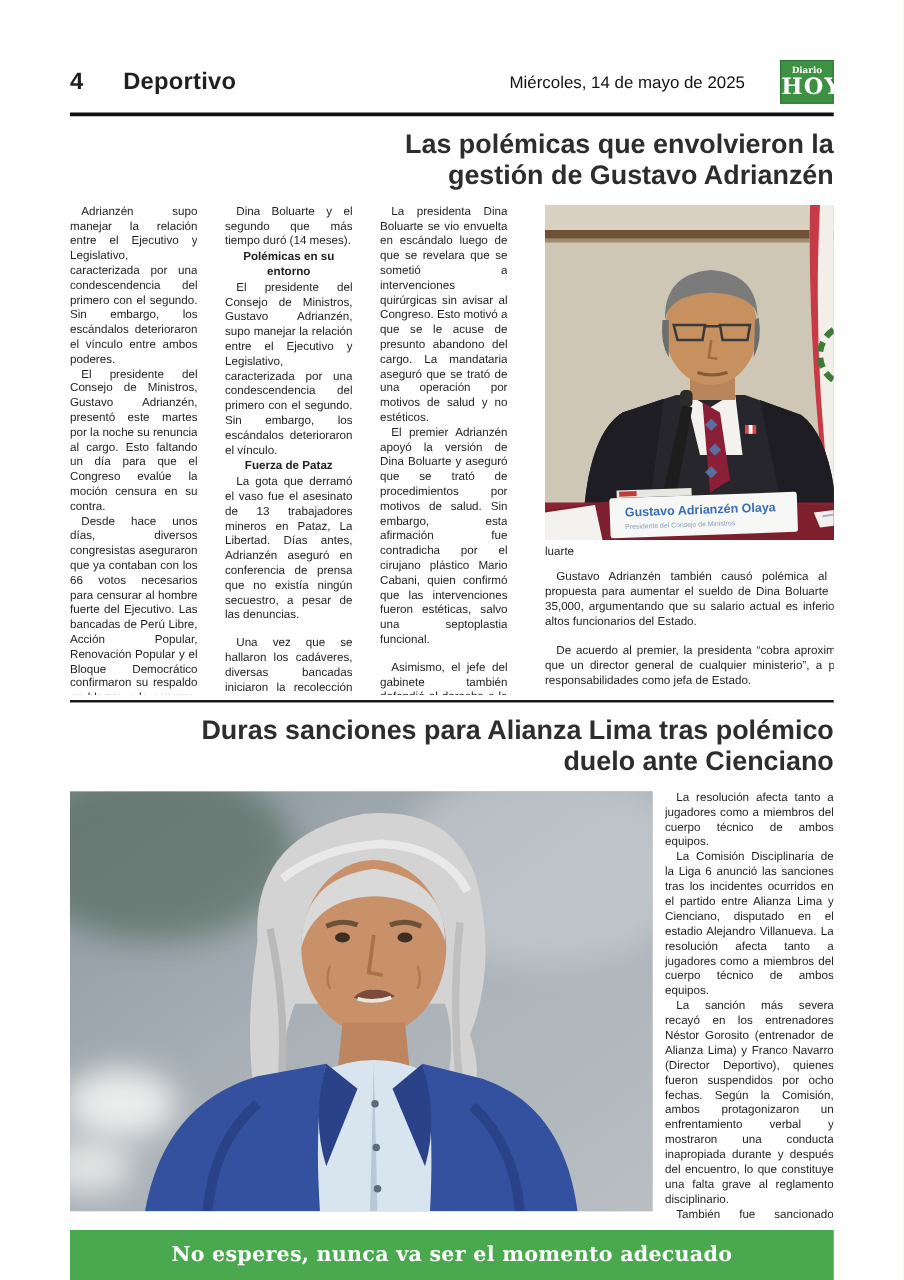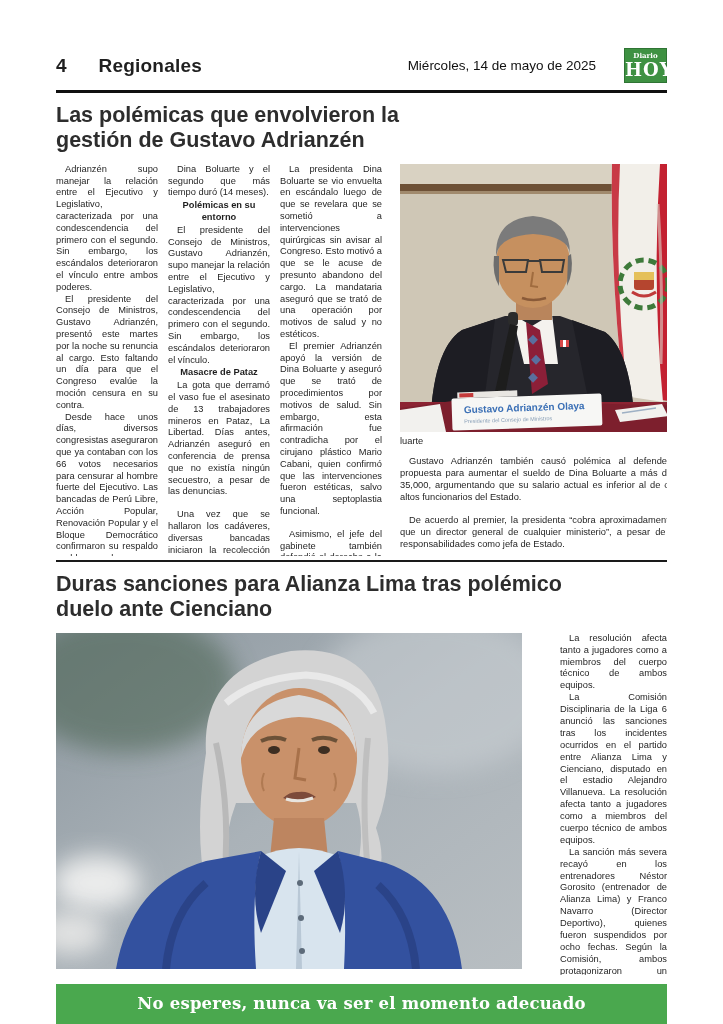--- a/index.html
+++ b/index.html
@@ -12,55 +12,55 @@
   .header { display:flex; align-items:center; padding-top:48px; padding-bottom:7px; }
   .pagenum { font-size:19px; font-weight:bold; }
   .section { font-size:19px; font-weight:bold; margin-left:32px; letter-spacing:.2px; }
   .date { margin-left:auto; font-size:13.5px; margin-right:28px; color:#111; }
   .logo { background:#3e9142; color:#fff; width:43px; height:35px; text-align:center; font-family:"DejaVu Serif", serif; border:1px solid #2f7434; }
   .logo .ltop { font-size:7px; font-weight:bold; line-height:9px; padding-top:2px; }
   .logo .lmain { font-size:18px; font-weight:bold; line-height:19px; letter-spacing:1px; }
   .rule { border-top:3px solid #101010; }
 
   
-  .headline { text-align:left; font-weight:bold; color:#2d2d2d; font-size:21.5px; line-height:1.16; margin:10px 0 11px; }
+  .headline { text-align:right; font-weight:bold; color:#2d2d2d; font-size:21.5px; line-height:1.16; margin:10px 0 11px; }
   .headline span { display:block; }
 
   
-  .a1-body { display:flex; gap:10px; height:392px; overflow:hidden; }
+  .a1-body { display:flex; gap:22px; height:392px; overflow:hidden; }
   .col { width:102px; flex:none; font-size:9.3px; line-height:1.27; text-align:justify; overflow:hidden; }
   .para { text-indent:9px; }
   .para.gap { margin-top:11px; }
   .subhead { font-weight:bold; text-align:center; margin:1px 0; }
   .right-area { width:285px; flex:none; margin-left:8px; }
   .photo-frame { width:285px; height:268px; overflow:hidden; background:#cdc5b4; }
   .caption { font-size:9.3px; margin-top:4px; }
   .below-photo { margin-top:9px; font-size:9.3px; line-height:1.3; text-align:justify; }
   .below-photo .para.gap { margin-top:11px; }
 
   .divider { border-top:2px solid #1a1a1a; margin-top:4px; }
 
   
   .a2-row { display:flex; gap:10px; margin-top:6px; height:342px; overflow:hidden; }
   .photo2-frame { width:466px; height:336px; flex:none; overflow:hidden; background:#9aa4ad; }
-  .a2-col { width:137px; font-size:9.3px; line-height:1.28; text-align:justify; overflow:hidden;margin-left:28px; }
+  .a2-col { width:137px; font-size:9.3px; line-height:1.28; text-align:justify; overflow:hidden; }
 
   
   .banner { margin-top:9px; background:#4aa84e; height:40px; display:flex; align-items:center; justify-content:center; }
   .banner-text { color:#ffffff; font-family:"DejaVu Serif", serif; font-weight:bold; font-size:16.5px; letter-spacing:.2px; }
 </style>
 </head>
 <body>
 
 <div class="sheet">
   <div class="page">
 
     <div class="header">
       <div class="pagenum">4</div>
-      <div class="section">Regionales</div>
+      <div class="section">Deportivo</div>
       <div class="date">Miércoles, 14 de mayo de 2025</div>
       <div class="logo">
         <div class="ltop">Diario</div>
         <div class="lmain">HOY</div>
       </div>
     </div>
     <div class="rule"></div>
 
     <div class="headline">
       <span>Las polémicas que envolvieron la</span>
@@ -70,21 +70,21 @@
     <div class="a1-body">
       <div class="col">
           <div class="para">Adrianzén supo manejar la relación entre el Ejecutivo y Legislativo, caracterizada por una condescendencia del primero con el segundo. Sin embargo, los escándalos deterioraron el vínculo entre ambos poderes.</div>
           <div class="para">El presidente del Consejo de Ministros, Gustavo Adrianzén, presentó este martes por la noche su renuncia al cargo. Esto faltando un día para que el Congreso evalúe la moción censura en su contra.</div>
           <div class="para">Desde hace unos días, diversos congresistas aseguraron que ya contaban con los 66 votos necesarios para censurar al hombre fuerte del Ejecutivo. Las bancadas de Perú Libre, Acción Popular, Renovación Popular y el Bloque Democrático confirmaron su respaldo en bloque a la censura. Además, Fuerza Popular, que inicialmente no firmó las mociones, adelantó que votará a favor de la salida del premier.</div>
         </div>
       <div class="col">
           <div class="para">Dina Boluarte y el segundo que más tiempo duró (14 meses).</div>
           <div class="subhead">Polémicas en su entorno</div>
           <div class="para">El presidente del Consejo de Ministros, Gustavo Adrianzén, supo manejar la relación entre el Ejecutivo y Legislativo, caracterizada por una condescendencia del primero con el segundo. Sin embargo, los escándalos deterioraron el vínculo.</div>
-          <div class="subhead">Masacre de Pataz</div>
+          <div class="subhead">Fuerza de Pataz</div>
           <div class="para">La gota que derramó el vaso fue el asesinato de 13 trabajadores mineros en Pataz, La Libertad. Días antes, Adrianzén aseguró en conferencia de prensa que no existía ningún secuestro, a pesar de las denuncias.</div>
           <div class="para gap">Una vez que se hallaron los cadáveres, diversas bancadas iniciaron la recolección de firmas para presentar mociones de censura por la incapacidad del premier para enfrentar la delincuencia.</div>
         </div>
       <div class="col">
           <div class="para">La presidenta Dina Boluarte se vio envuelta en escándalo luego de que se revelara que se sometió a intervenciones quirúrgicas sin avisar al Congreso. Esto motivó a que se le acuse de presunto abandono del cargo. La mandataria aseguró que se trató de una operación por motivos de salud y no estéticos.</div>
           <div class="para">El premier Adrianzén apoyó la versión de Dina Boluarte y aseguró que se trató de procedimientos por motivos de salud. Sin embargo, esta afirmación fue contradicha por el cirujano plástico Mario Cabani, quien confirmó que las intervenciones fueron estéticas, salvo una septoplastia funcional.</div>
           <div class="para gap">Asimismo, el jefe del gabinete también defendió el derecho a la privacidad de la mandataria y calificó las críticas como “una tontería mayúscula”, argumentando que revelar detalles sobre su salud era invasivo.</div>
         </div>
 
       <div class="right-area">

